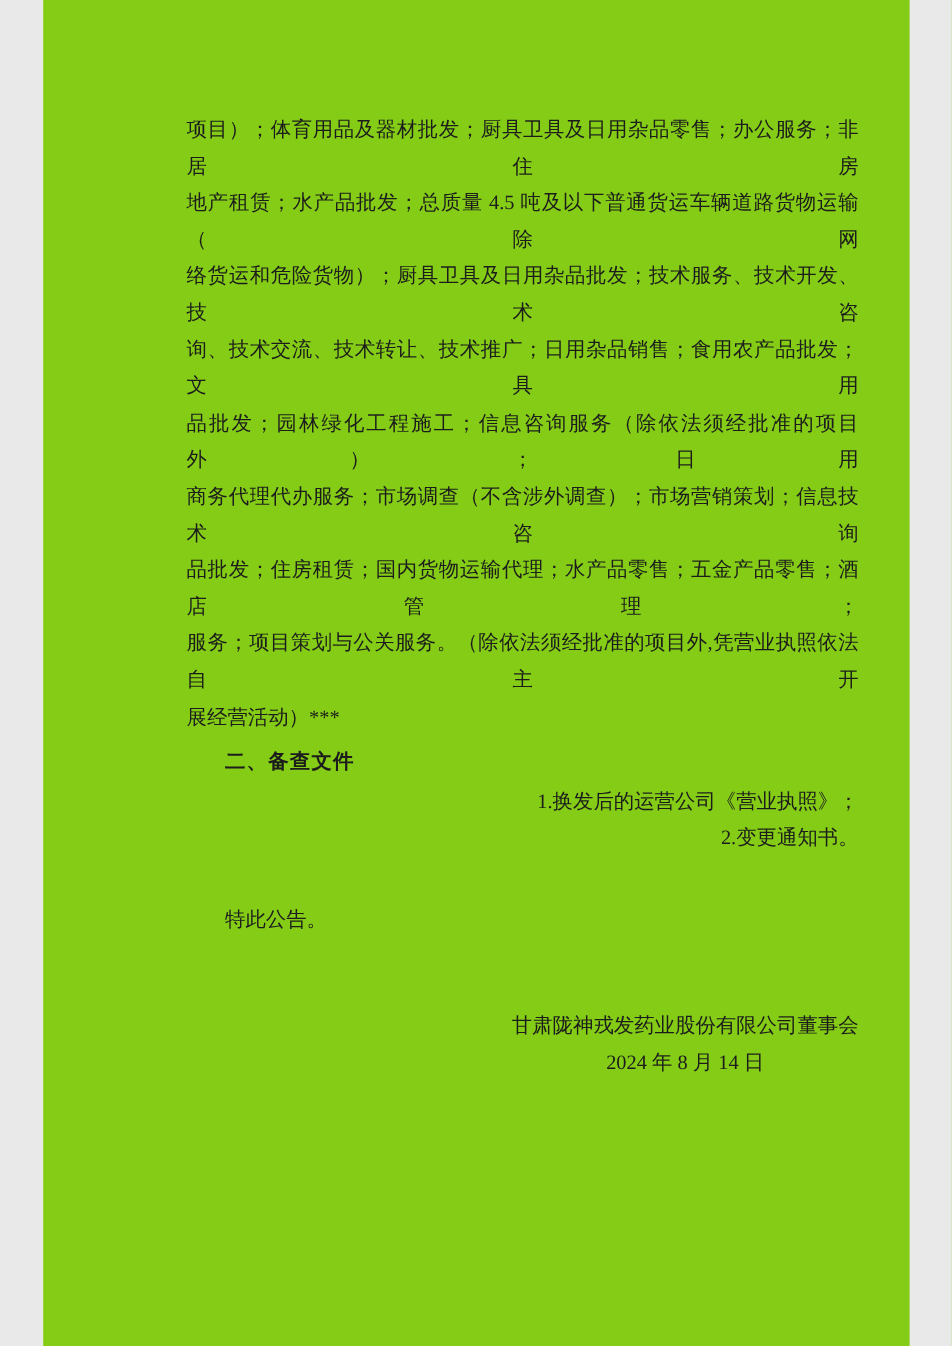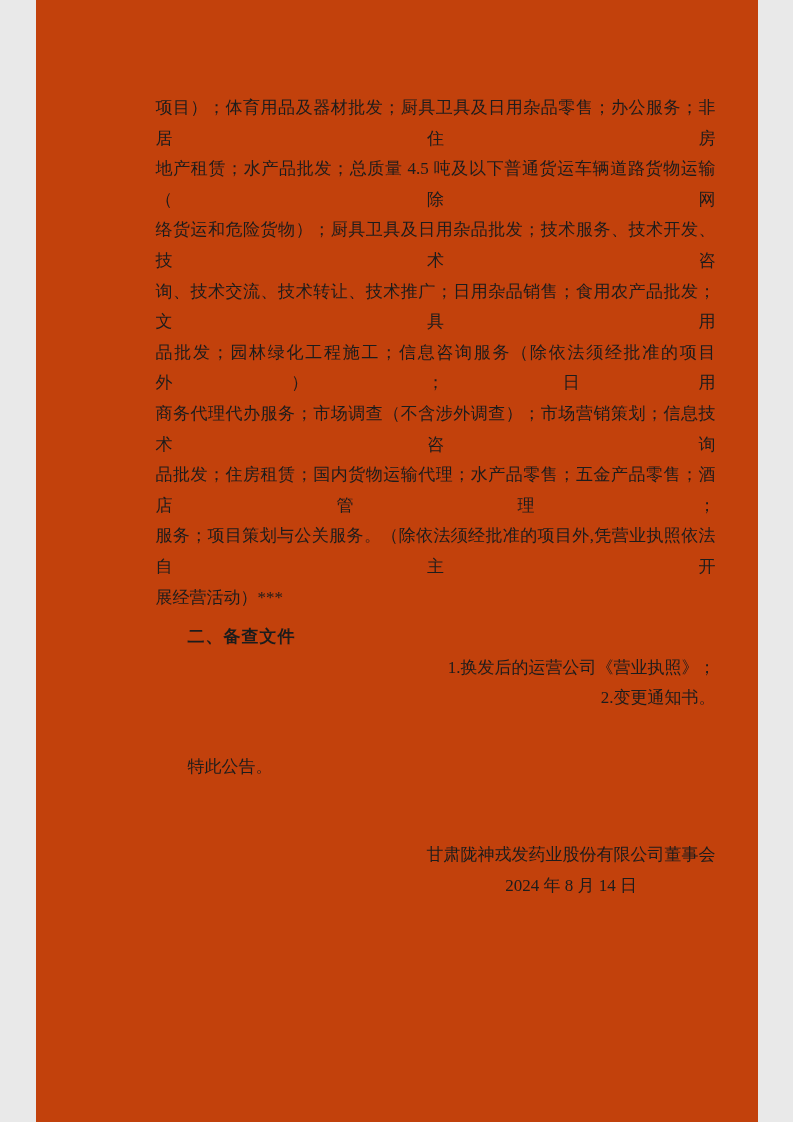--- a/index.html
+++ b/index.html
@@ -1,20 +1,20 @@
 <!DOCTYPE html>
 <html><head>
 <meta charset="utf-8">
 <style>
   html,body{margin:0;padding:0;background:#e9e9e9;}
   .page{
     position:relative;
     width:722px;height:1122px;
     margin:0 auto;
-    background:#c2410c;
+    background:#84cc16;
     font-family:"Liberation Serif","DejaVu Serif",serif;
     color:#1c1c1c;
     overflow:hidden;
     box-sizing:border-box;
   }
   .content{
     position:absolute;
     left:120px;top:93px;width:560px;
     font-size:17px;
     line-height:30.6px;
@@ -22,21 +22,21 @@
   .para .line{
     white-space:nowrap;
   }
   .para .line.j{
     white-space:normal;
     text-align:justify;
     text-align-last:justify;
     -moz-text-align-last:justify;
   }
   .section-heading{
-    font-family:Liberation Sans, sans-serif;
+    font-family:Liberation Mono, monospace;
     font-weight:bold;
     padding-left:32px;
     margin-top:9px;
     letter-spacing:1px;
   }
   .list-item{
     padding-left:32px;
     text-align:right;
   }
   .closing{

